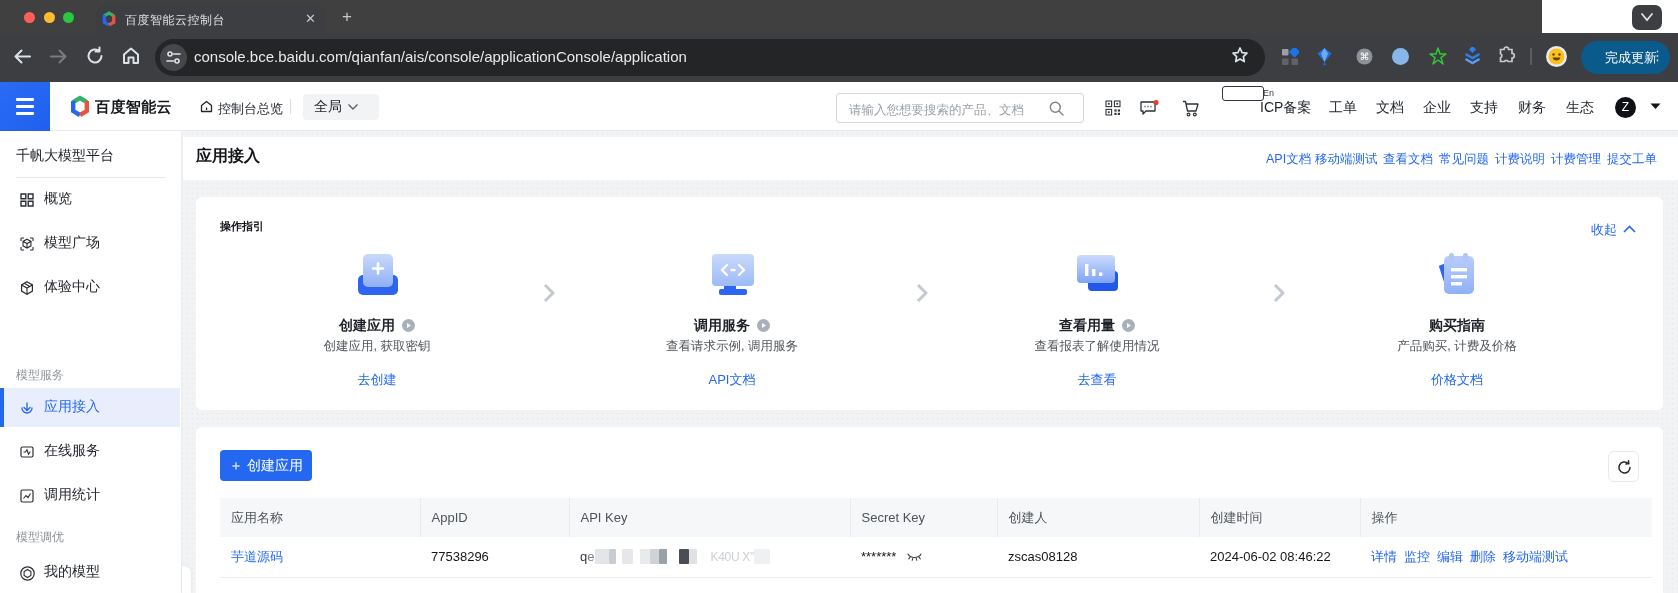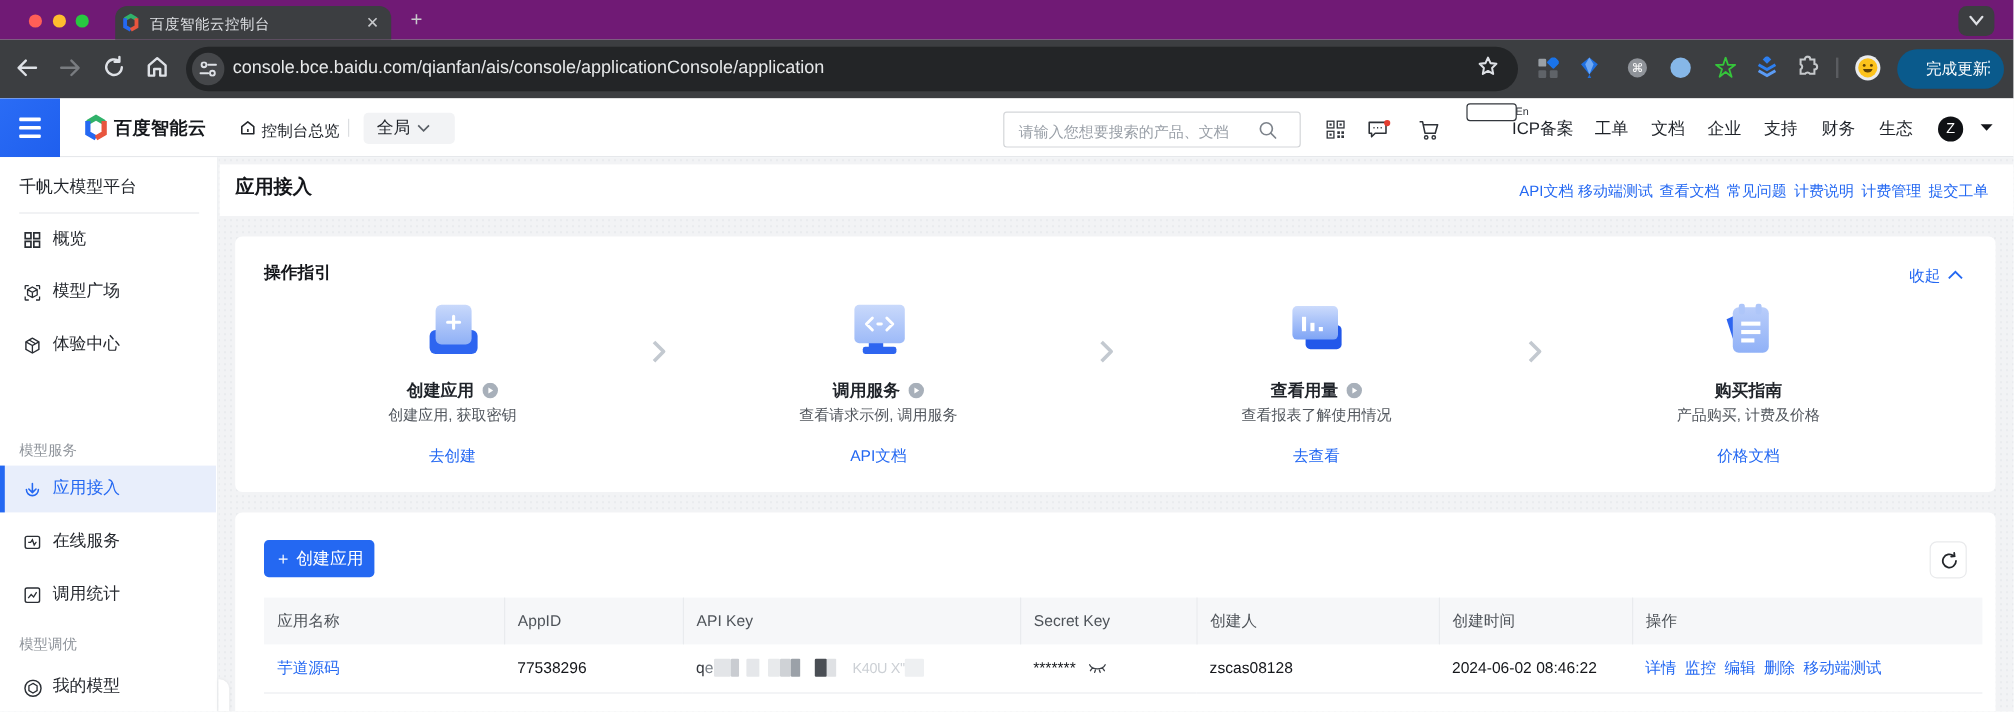--- a/index.html
+++ b/index.html
@@ -1,20 +1,20 @@
 <!DOCTYPE html>
 <html><head>
 <meta charset="utf-8">
 <style>
 * { margin:0; padding:0; box-sizing:border-box; }
 html,body { width:1678px; height:593px; overflow:hidden; font-family:"Liberation Sans",sans-serif; }
 body { position:relative; background:#fff; }
 
 
-#tabstrip { position:absolute; left:0; top:0; width:1678px; height:33px; background:#701a75; }
+#tabstrip { position:absolute; left:0; top:0; width:1542px; height:33px; background:#404040; }
 .tl { position:absolute; top:11.5px; width:11px; height:11px; border-radius:50%; }
 #tab { position:absolute; left:96px; top:5px; width:230px; height:28px; background:#3c3e41; border-radius:10px 10px 0 0; }
 #tabtitle { position:absolute; left:29px; top:7px; color:#dfe1e5; font-size:12px; letter-spacing:0.5px; }
 #tabclose { position:absolute; right:10px; top:6px; color:#c7c9cc; font-size:13px; }
 #newtab { position:absolute; left:336px; top:6px; width:22px; height:22px; color:#c7c9cc; font-size:17px; text-align:center; line-height:21px; }
 #tsbtn { position:absolute; left:1632px; top:5px; width:30px; height:25px; background:#3c3e41; border-radius:7px; }
 #toolbar { position:absolute; left:0; top:33px; width:1678px; height:49px; background:#3c3e41; }
 .tbi { position:absolute; top:45px; }
 #urlpill { position:absolute; left:155px; top:6px; width:1110px; height:37px; background:#232527; border-radius:19px; }
 #tunecircle { position:absolute; left:5px; top:5px; width:27px; height:27px; border-radius:50%; background:#45474a; }
@@ -46,21 +46,21 @@
 .sblabel { position:absolute; left:16px; font-size:12px; color:#8f949b; }
 #sbsel { position:absolute; left:0; top:257px; width:180px; height:39px; background:#e8eefb; }
 #sbselbar { position:absolute; left:0; top:257px; width:4px; height:39px; background:#2468f2; }
 #handle { position:absolute; left:182px; top:566px; width:9px; height:27px; background:#fff; border-radius:0 8px 0 0; box-shadow:0 0 3px rgba(0,0,0,0.08); }
 
 #titleband { position:absolute; left:183px; top:137px; width:1495px; height:43px; background:#fff; }
 #pagetitle { position:absolute; left:13px; top:9px; font-size:16px; font-weight:bold; color:#14161a; }
 .tblink { position:absolute; top:14px; font-size:12.5px; color:#2468f2; }
 
 #card1 { position:absolute; left:196px; top:197px; width:1467px; height:213px; background:#fff; border-radius:6px; }
-#guidetitle { position:absolute; left:24px; top:22px; font-size:14px; font-weight:bold; color:#14161a; }
+#guidetitle { position:absolute; left:24px; top:22px; font-size:11px; font-weight:bold; color:#14161a; }
 #collapse { position:absolute; right:46px; top:24px; font-size:13px; color:#2468f2; }
 .step { position:absolute; top:0; width:300px; text-align:center; }
 .steptitle { position:absolute; left:0; top:120px; width:100%; font-size:14px; font-weight:700; color:#1f2329; } .steptitle svg { margin-left:3px; }
 .stepsub { position:absolute; left:0; top:141px; width:100%; font-size:12.5px; color:#51565d; }
 .steplink { position:absolute; left:0; top:174px; width:100%; font-size:13px; color:#2468f2; }
 .arrow { position:absolute; top:284px; color:#c3c9d0; }
 
 #card2 { position:absolute; left:196px; top:427px; width:1467px; height:166px; background:#fff; border-radius:6px 6px 0 0; }
 #createbtn { position:absolute; left:24px; top:23px; width:92px; height:31px; background:#2468f2; border-radius:4px; color:#fff; font-size:14px; text-align:center; line-height:31px; }
 #refreshbtn { position:absolute; left:1412px; top:24px; width:31px; height:31px; border:1px solid #e9eaec; border-radius:6px; }

